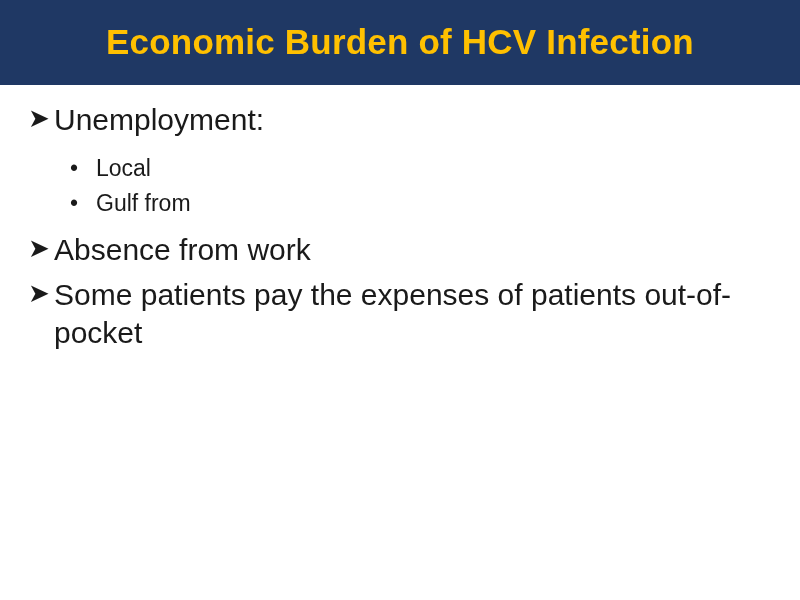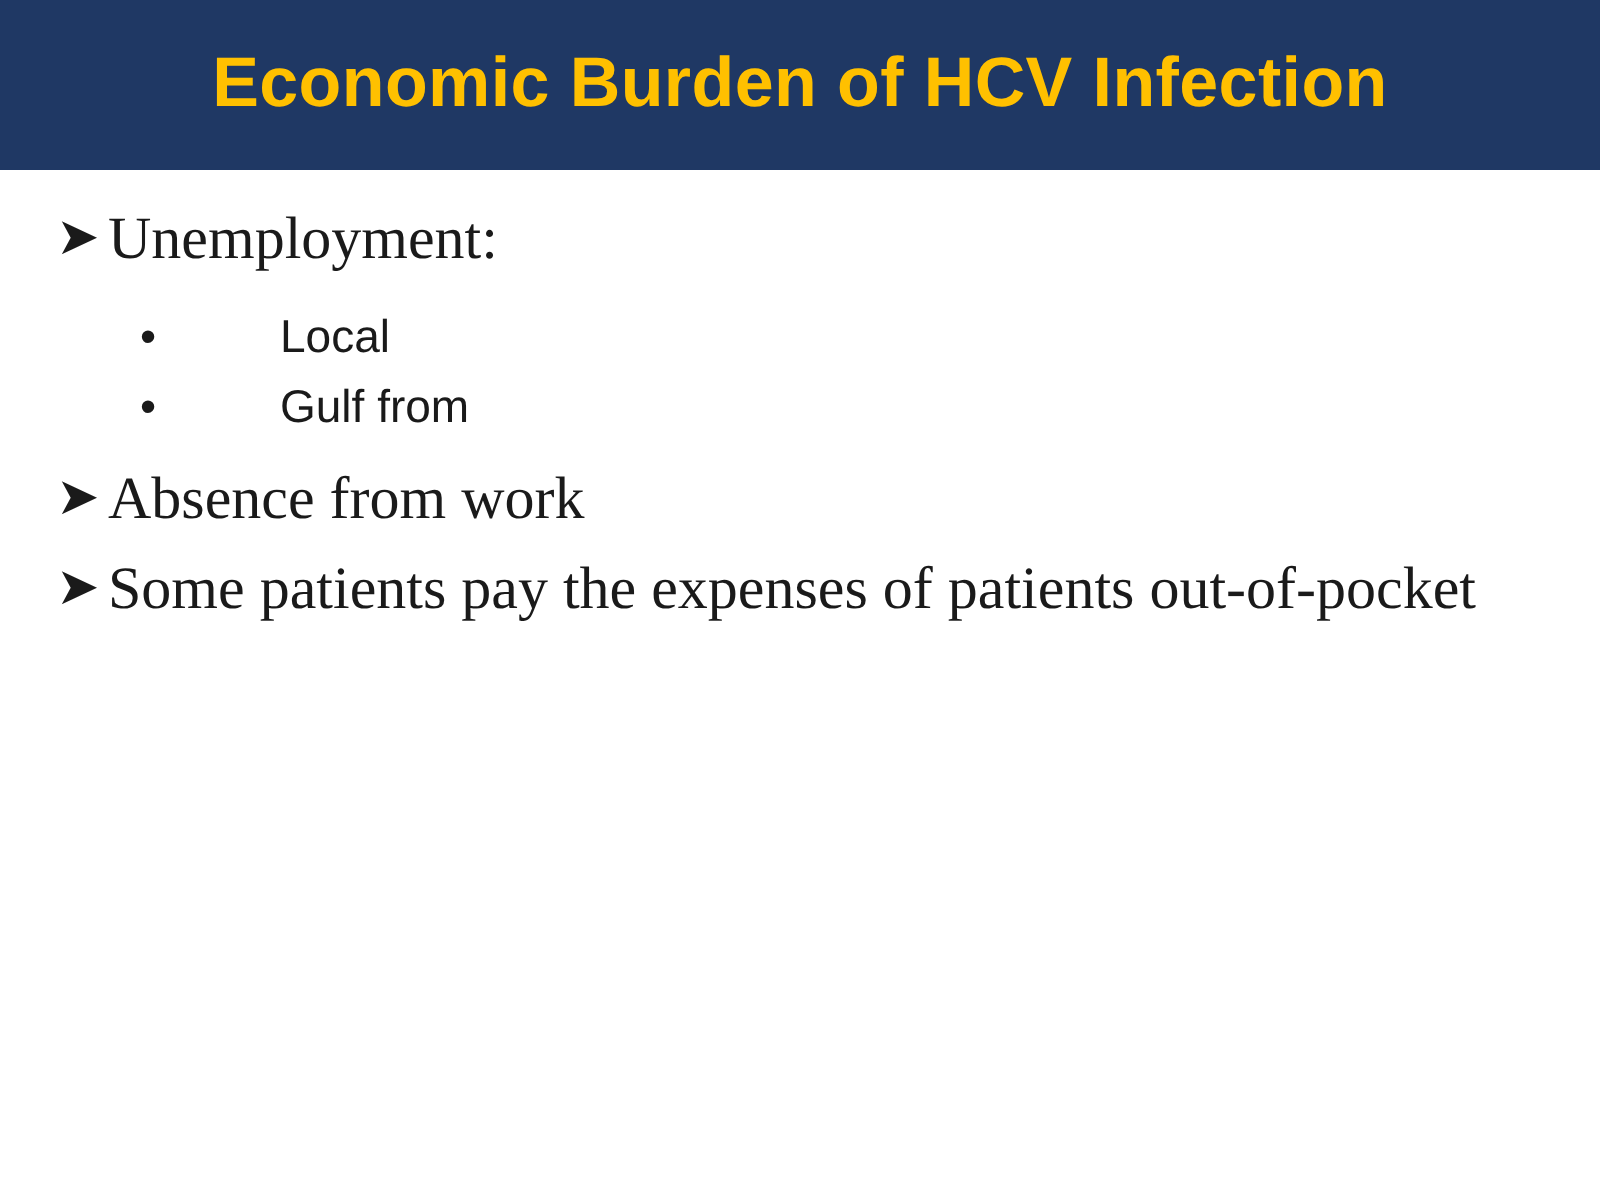--- a/index.html
+++ b/index.html
@@ -58,41 +58,39 @@
   }
   .bullet-l1 .marker {
     flex: 0 0 auto;
     width: 26px;
     font-size: 26px;
     line-height: 1.38;
     color: #1a1a1a;
   }
   .bullet-l1 .text {
     flex: 1 1 auto;
-    font-family: Liberation Serif, serif;
   }
   .bullet-l2 {
     display: flex;
     align-items: flex-start;
     margin: 0 0 4px 0;
     padding-left: 42px;
     color: #1a1a1a;
     font-size: 23px;
     line-height: 1.35;
   }
   .bullet-l2 .marker {
     flex: 0 0 auto;
     width: 26px;
     text-align: left;
     font-size: 23px;
     line-height: 1.35;
   }
   .bullet-l2 .text {
     flex: 1 1 auto;
-    margin-left: 44px;
   }
   .spacer-sm { height: 8px; }
 </style>
 </head>
 <body>
 
 <div class="slide">
 
   <div class="title-bar">
     <div class="title-text">Economic Burden of HCV Infection</div>

